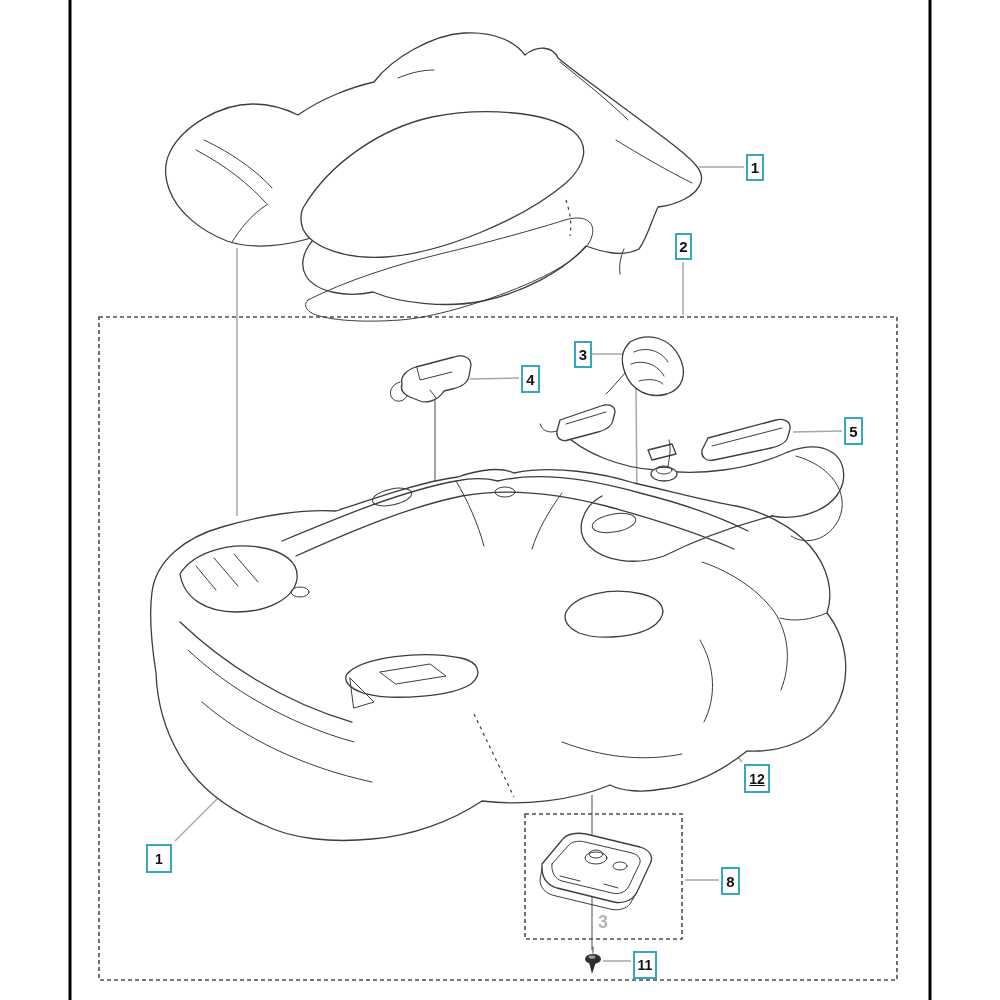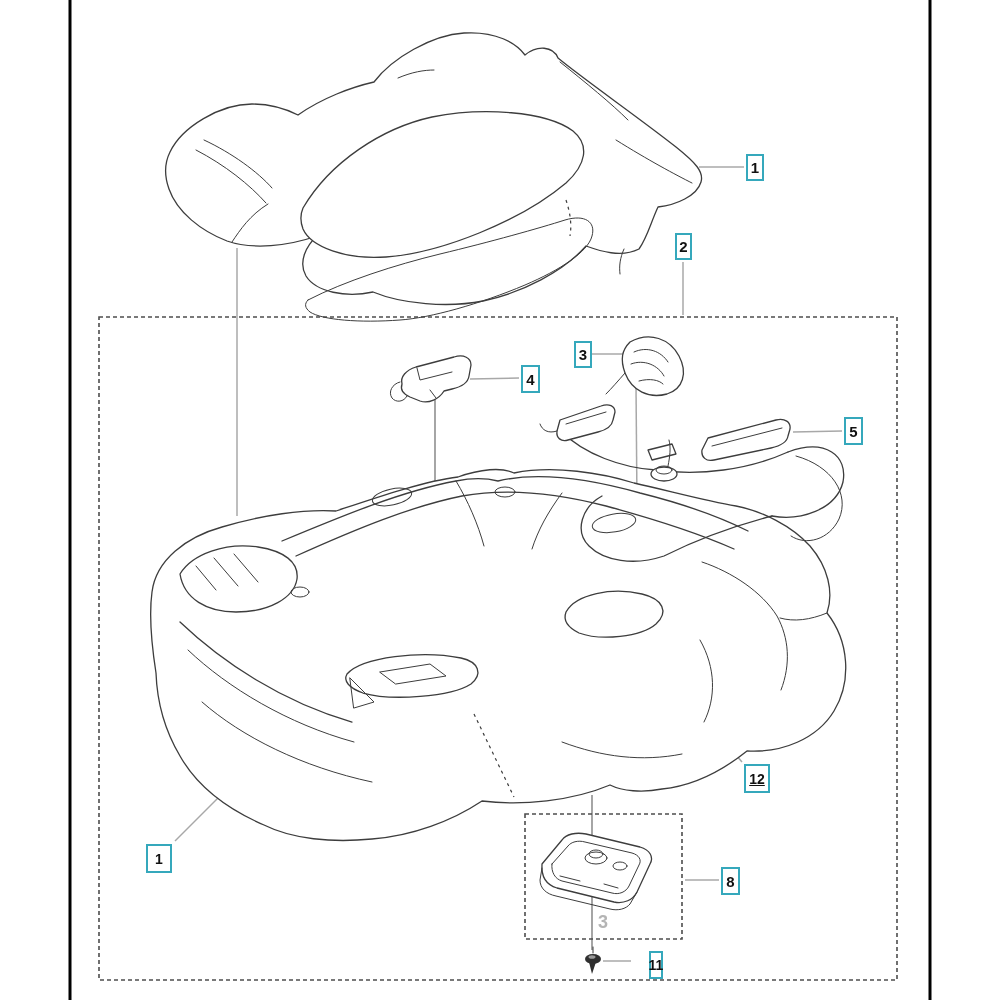--- a/index.html
+++ b/index.html
@@ -28,21 +28,21 @@
   .callout{position:absolute;display:flex;align-items:center;justify-content:center;
            background:#fff;border:2px solid var(--teal);color:#111;
            font-weight:bold;font-size:15px;line-height:1;box-sizing:border-box;}
   .co-1{left:746px;top:154px;width:18px;height:27px;}
   .co-2{left:675px;top:233px;width:17px;height:27px;}
   .co-3{left:574px;top:341px;width:18px;height:27px;}
   .co-4{left:521px;top:365px;width:19px;height:28px;}
   .co-5{left:844px;top:417px;width:19px;height:28px;}
   .co-8{left:721px;top:867px;width:19px;height:28px;}
   .co-10{left:146px;top:844px;width:26px;height:29px;font-size:14px;}
-  .co-11{left:649px;top:951px;width:14px;height:28px;font-size:14px;}
+  .co-11{left:633px;top:951px;width:24px;height:28px;font-size:14px;}
   .co-12{left:744px;top:764px;width:26px;height:29px;font-size:14px;text-decoration:underline;}
   .watermark{position:absolute;left:598px;top:912px;color:var(--wm);
              font-size:18px;font-weight:bold;}
 </style>
 </head>
 <body>
 
 <div class="stage">
 
   <svg width="1000" height="1000" viewBox="0 0 1000 1000">

